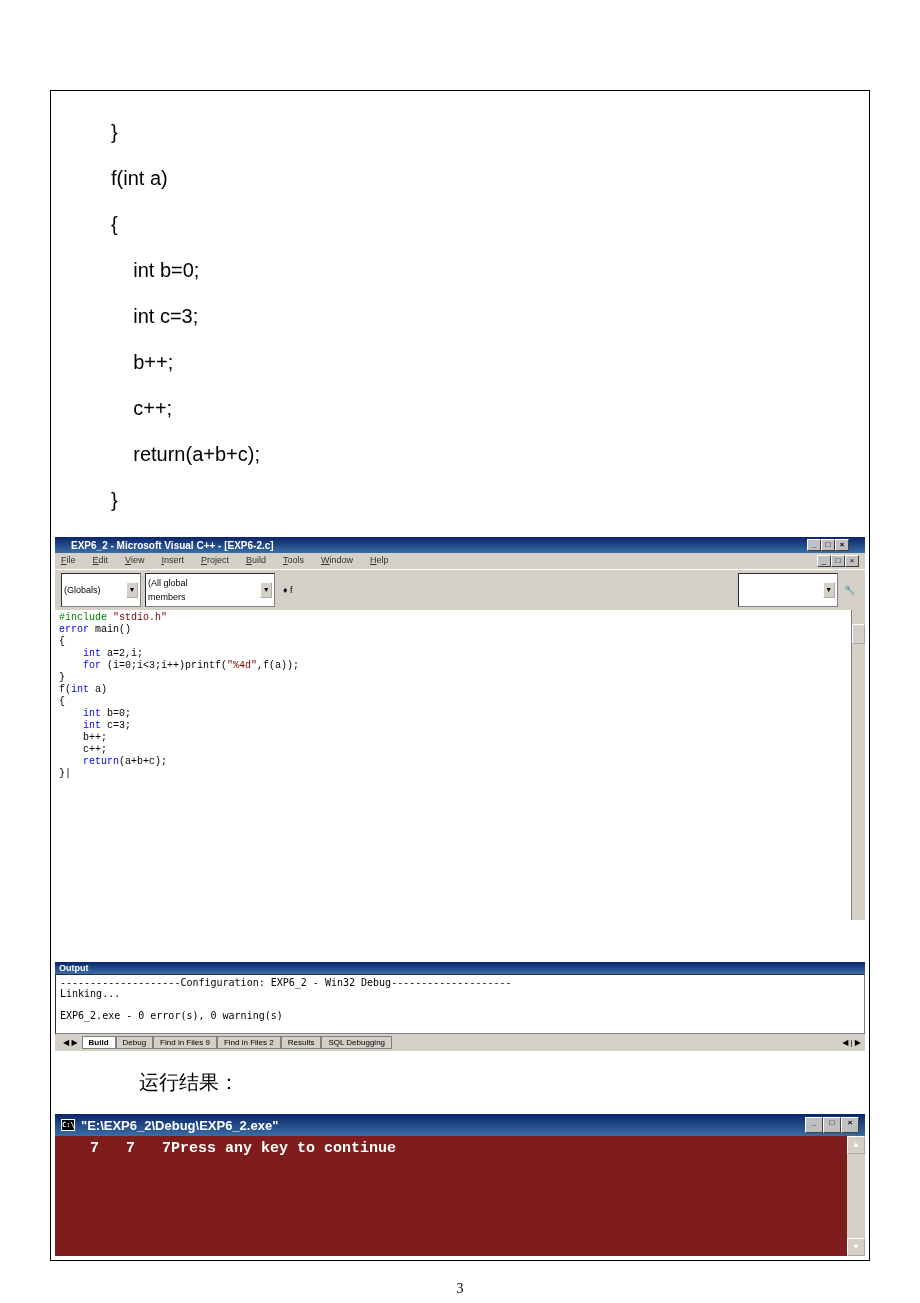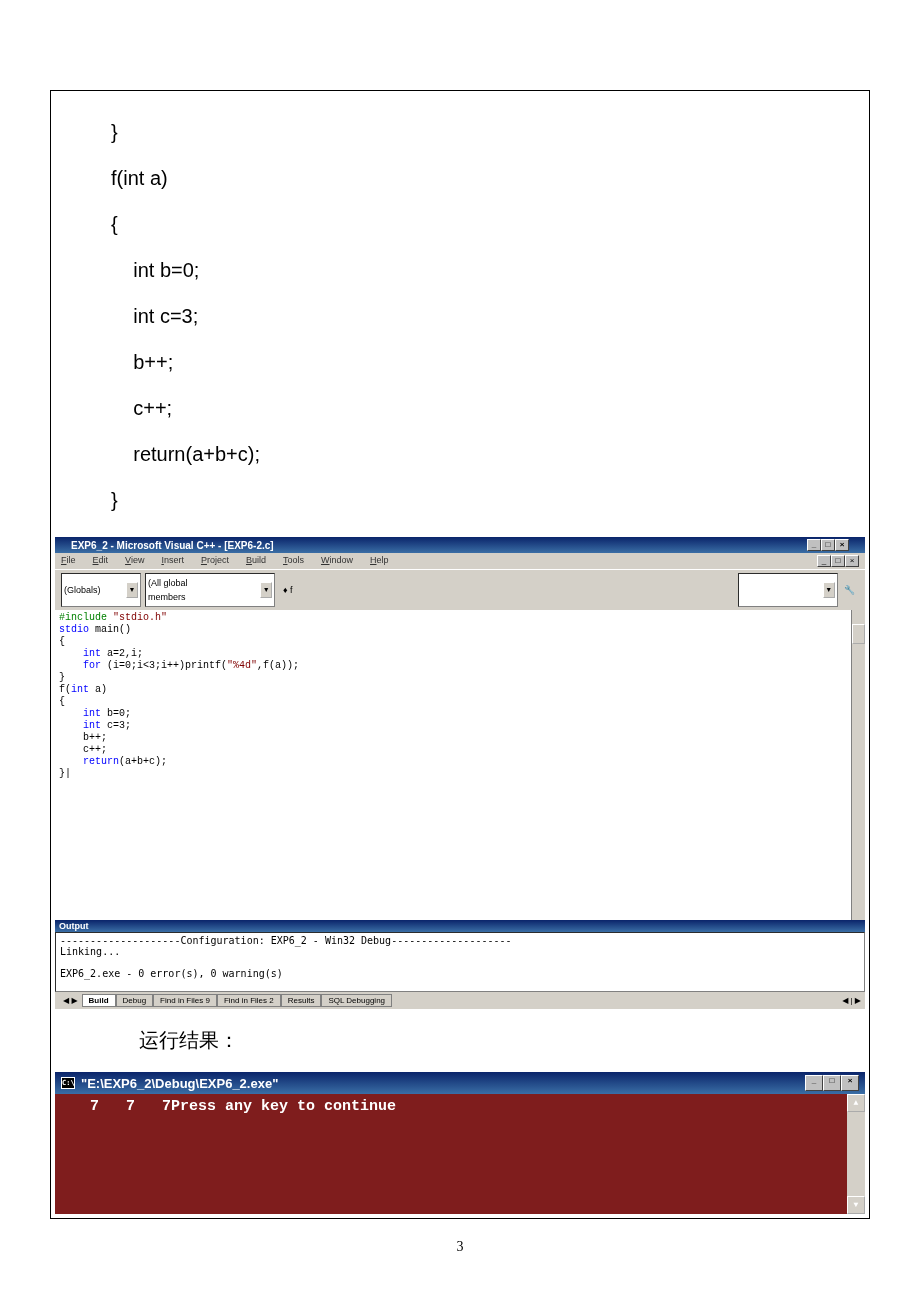--- a/index.html
+++ b/index.html
@@ -120,20 +120,21 @@
     position: absolute; top: 14px; left: 0; right: 0; height: 20px;
     background: #d4d0c8;
     border: 1px outset #fff;
   }
   .ide-output-title {
     background: linear-gradient(#0a246a, #3a6ea5);
     color: #fff;
     font-size: 9px;
     padding: 1px 4px;
     font-weight: bold;
+    margin-top: 42px;
   }
   .ide-output {
     background: #fff;
     height: 60px;
     font-family: "Courier New", monospace;
     font-size: 10px;
     padding: 2px 4px;
     position: relative;
     border: 1px inset #808080;
   }
@@ -267,21 +268,21 @@
         <span class="dd-arrow">▼</span>
       </div>
       <span style="padding:0 4px">♦ f</span>
       <div class="ide-dropdown w3" style="margin-left:auto">
         <span class="dd-arrow">▼</span>
       </div>
       <span style="padding:0 3px">🔧</span>
     </div>
     <div class="ide-editor">
 <pre><span class="kw-green">#include</span> <span class="str">"stdio.h"</span>
-<span class="kw-blue">stdio</span> main()
+<span class="kw-blue">error</span> main()
 {
     <span class="kw-blue">int</span> a=2,i;
     <span class="kw-blue">for</span> (i=0;i&lt;3;i++)printf(<span class="str">"%4d"</span>,f(a));
 }
 f(<span class="kw-blue">int</span> a)
 {
     <span class="kw-blue">int</span> b=0;
     <span class="kw-blue">int</span> c=3;
     b++;
     c++;

